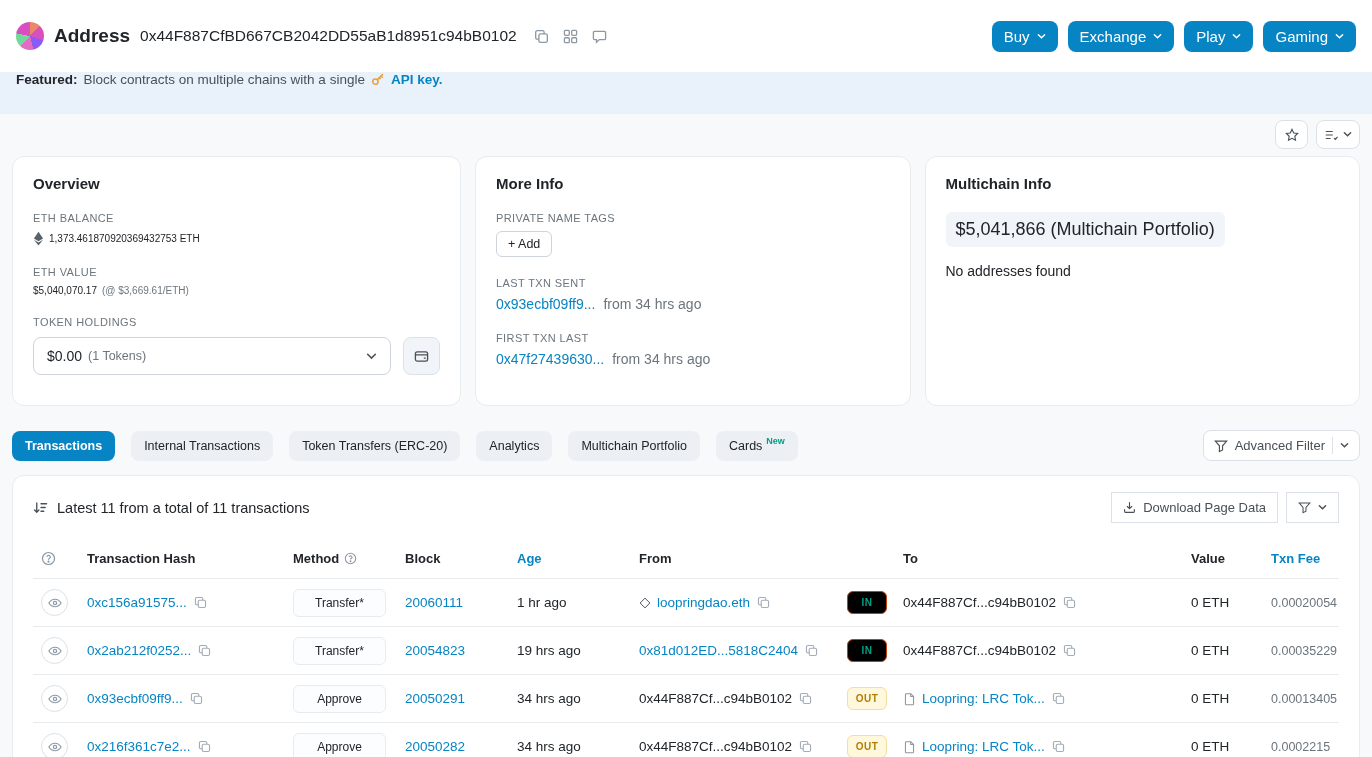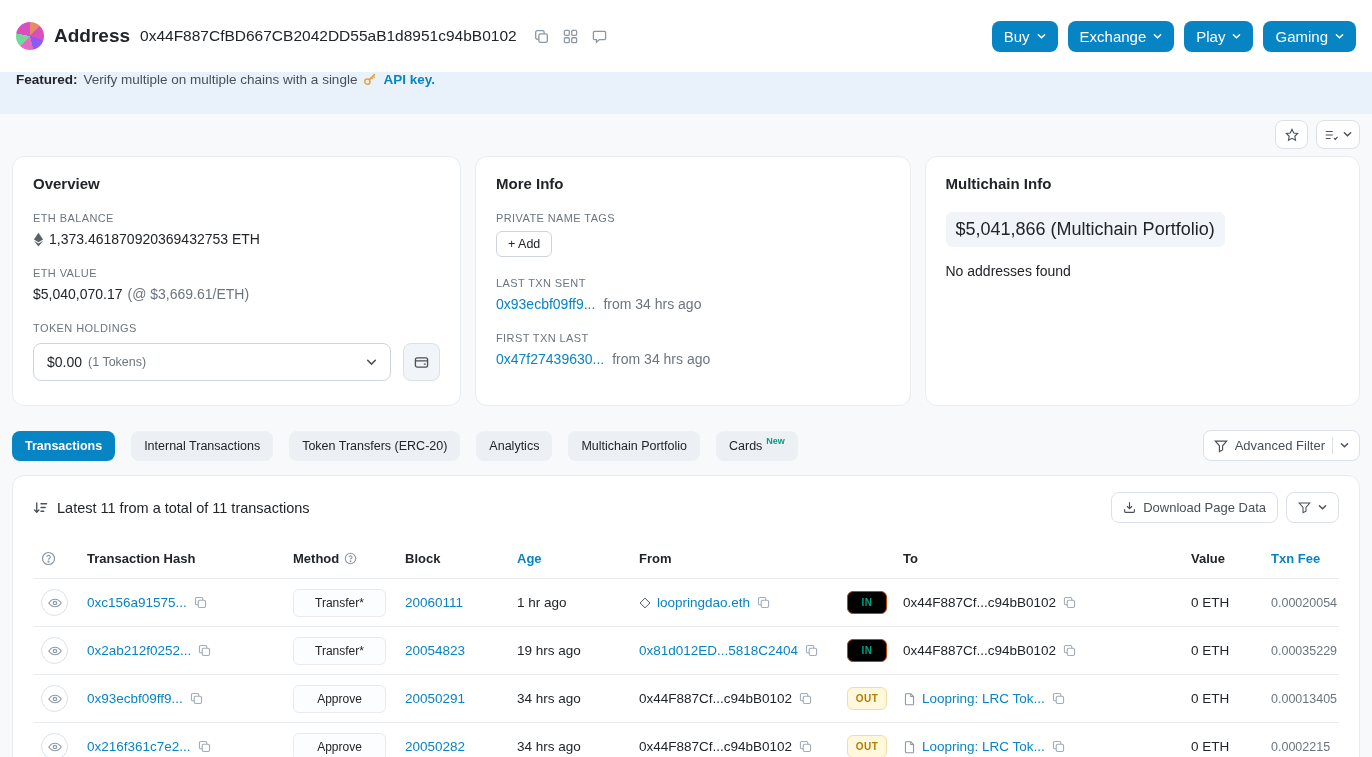--- a/index.html
+++ b/index.html
@@ -38,21 +38,21 @@
   
   .actions-row{display:flex;justify-content:flex-end;gap:8px;padding:6px 12px 0;height:36px;}
   .icon-btn{background:#fff;border:1px solid var(--btn-border);border-radius:8px;height:29px;min-width:33px;
     display:flex;align-items:center;justify-content:center;color:#495057;gap:5px;padding:0 7px;}
 
   
   .cards-row{display:flex;gap:14px;padding:6px 12px 0;}
   .card{flex:1;background:#fff;border:1px solid var(--border);border-radius:12px;padding:18px 20px;height:250px;}
   .card h2{font-size:15px;margin-bottom:20px;}
   .fld-label{font-size:11px;color:var(--muted);letter-spacing:.4px;margin-bottom:7px;}
-  .fld-value{font-size:14px;display:flex;align-items:center;gap:5px;}
+  .fld-value{font-size:10px;display:flex;align-items:center;gap:5px;}
   .fld-gap{margin-top:20px;}
   .muted{color:var(--muted);}
   .token-row{display:flex;gap:12px;margin-top:9px;}
   .token-select{width:358px;height:38px;border:1px solid #ced4da;border-radius:8px;background:#fff;
     display:flex;align-items:center;padding:0 13px;gap:6px;font-size:14px;}
   .token-select .chev-wrap{margin-left:auto;color:#495057;}
   .wallet-btn{width:37px;height:38px;background:#f1f4f8;border:1px solid var(--btn-border);border-radius:8px;
     display:flex;align-items:center;justify-content:center;color:#495057;}
   .add-btn{border:1px solid #ced4da;border-radius:6px;padding:5px 11px;font-size:12.5px;background:#fff;display:inline-block;}
   .txn-line{display:flex;align-items:center;gap:8px;font-size:14px;}
@@ -67,21 +67,21 @@
   .new-badge{color:#00a186;font-size:9px;font-weight:bold;margin-left:4px;align-self:flex-start;margin-top:5px;}
   .adv-filter{margin-left:auto;background:#fff;border:1px solid var(--btn-border);border-radius:8px;height:31px;
     display:flex;align-items:center;gap:7px;padding:0 10px;font-size:13px;color:#495057;}
   .v-div{width:1px;height:17px;background:var(--btn-border);}
 
   
   .tx-card{margin:14px 12px 0;background:#fff;border:1px solid var(--border);border-radius:12px;padding:16px 20px 0;}
   .tx-header{display:flex;align-items:center;}
   .tx-summary{display:flex;align-items:center;gap:9px;font-size:14.5px;color:#212529;}
   .tx-actions{margin-left:auto;display:flex;gap:8px;}
-  .tx-btn{background:#fff;border:1px solid var(--btn-border);border-radius:8px;height:31px;
+  .tx-btn{background:#fff;border:1px solid var(--btn-border);border-radius:0;height:31px;
     display:flex;align-items:center;gap:7px;padding:0 11px;font-size:13px;color:#495057;}
 
   table{width:100%;border-collapse:collapse;table-layout:fixed;margin-top:16px;}
   th{text-align:left;font-size:13px;padding:12px 8px;border-bottom:1px solid var(--border);color:#212529;}
   th .th-inner{display:flex;align-items:center;gap:5px;}
   td{padding:0 8px;height:48px;border-bottom:1px solid var(--border);font-size:13.5px;white-space:nowrap;overflow:hidden;vertical-align:middle;}
   tr:last-child td{border-bottom:none;}
   .cell-flex{display:flex;align-items:center;gap:6px;}
   .eye-btn{width:27px;height:27px;border:1px solid var(--btn-border);border-radius:50%;
     display:flex;align-items:center;justify-content:center;color:#8c98a4;background:#fff;}
@@ -146,21 +146,21 @@
         <span>Gaming</span>
         <svg width="9" height="9" viewBox="0 0 10 10" fill="none" stroke="currentColor" stroke-width="1.6" stroke-linecap="round">
           <path d="M1.5 3 5 6.5 8.5 3"></path>
         </svg>
       </button>
     </nav>
 </header>
 
 <div class="featured">
   <span class="f-label">Featured:</span>
-  <span>Verify multiple on multiple chains with a single</span>
+  <span>Block contracts on multiple chains with a single</span>
   <svg width="14" height="14" viewBox="0 0 16 16" fill="none" stroke="#e8a33d" stroke-width="1.8">
       <circle cx="5" cy="11" r="3"></circle>
       <path d="M7.3 8.7 13.6 2.4M11.4 4.6l2 2M9.4 6.6l1.6 1.6"></path>
     </svg>
   <a class="link f-link">API key.</a>
 </div>
 
 <div class="actions-row">
   <button class="icon-btn">
     <svg width="14" height="14" viewBox="0 0 16 16" fill="none" stroke="currentColor" stroke-width="1.3">

